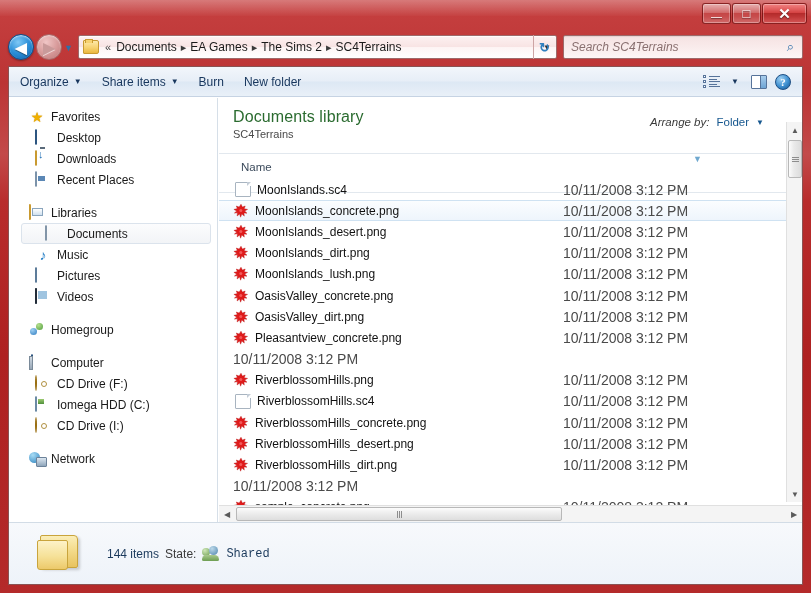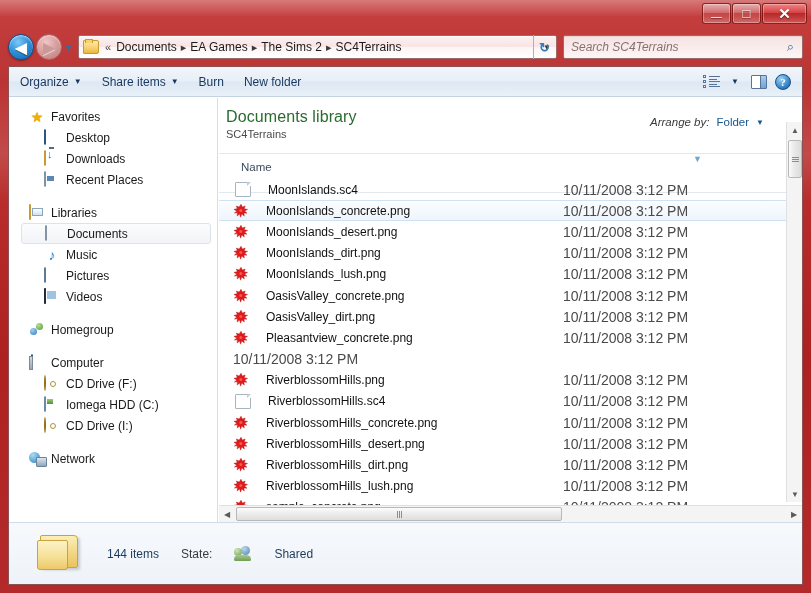--- a/index.html
+++ b/index.html
@@ -187,21 +187,21 @@
   #sidebar {
     position: absolute; left: 0; top: 31px; width: 209px; height: 455px;
     background: #ffffff; border-right: 1px solid #d6dfe8;
     overflow: hidden; padding-top: 8px;
   }
   .navitem {
     display: flex; align-items: center; height: 21px;
     font-size: 12px; color: #1a1a1a; padding-left: 20px; gap: 6px;
     white-space: nowrap;
   }
-  .navitem.child { padding-left: 35px; }
+  .navitem.child { padding-left: 26px; }
   .navitem.selected {
     background: linear-gradient(180deg, #fcfcfd 0%, #f2f4f7 100%);
     border: 1px solid #dbe3ec; border-radius: 3px;
     margin: 0 6px 0 12px; padding-left: 23px; height: 21px;
   }
   .navgap { height: 12px; }
   .nico { width: 16px; height: 16px; flex: 0 0 16px; position: relative; }
 
   
   .ic-star { color: #f0b000; font-size: 14px; line-height: 16px; text-align:center;
@@ -256,21 +256,21 @@
   .ic-network:before{ content:""; position:absolute; left:0; top:1px; width:11px; height:11px; border-radius:50%;
     background: radial-gradient(circle at 35% 28%, #a8dcf5, #2a80bd); }
   .ic-network:after{ content:""; position:absolute; left:7px; top:6px; width:9px; height:8px;
     background: linear-gradient(180deg,#dbe6f0,#8fa6bb); border:1px solid #6c829a; border-radius:1px; }
 
   
   #listpane {
     position: absolute; left: 210px; top: 31px; width: 583px; height: 455px;
     background: #ffffff; overflow: hidden;
   }
-  #libhead { padding: 10px 0 0 7px; height: 50px; position: relative; }
+  #libhead { padding: 10px 0 0 14px; height: 50px; position: relative; }
   #libtitle { font-size: 16px; color: #2a6b2f; font-weight: normal; letter-spacing: 0.1px; }
   #libsub { font-size: 11px; color: #4a4a4a; margin-top: 2px; }
   #arrangeby {
     position: absolute; right: 38px; top: 18px; display: flex; align-items: center; gap: 7px;
     font-size: 11.5px;
   }
   #arrangeby .lbl { color: #3a3a3a; font-style: italic; }
   #arrangeby .val { color: #16578f; }
   #arrangeby .caret { color: #16578f; font-size: 8px; }
 
@@ -293,21 +293,21 @@
     position: absolute; left: 0; top: 81px; width: 569px; height: 354px; overflow: hidden;
   }
   .row {
     position: relative; height: 21.2px; display: flex; align-items: center;
     font-size: 12px; color: #111; padding-left: 14px;
   }
   .row.selected {
     background: linear-gradient(180deg, #fbfdff 0%, #eef5fc 100%);
     border-top: 1px solid #cfe2f2; border-bottom: 1px solid #cfe2f2;
   }
-  .row .fname { width: 330px; display: flex; align-items: center; gap: 17px; white-space: nowrap; }
+  .row .fname { width: 330px; display: flex; align-items: center; gap: 6px; white-space: nowrap; }
   .row .fdate { color: #4a4a4a; font-size: 14px; white-space: nowrap; }
 
   
   .fico { width: 16px; height: 16px; flex: 0 0 16px; position: relative; }
   .fico.sc4 {
     width: 12px; height: 15px; margin-left: 2px; background: #fff;
     border: 1px solid #a8b4c0; border-radius: 1px;
   }
   .fico.sc4:after {
     content: ""; position: absolute; right: -1px; top: -1px;
@@ -370,40 +370,40 @@
     background: linear-gradient(180deg, #fbeeb8 0%, #f3d987 50%, #e8c35f 100%);
     border: 1px solid #c9a43c; border-radius: 2px 4px 2px 2px;
     box-shadow: 2px 2px 3px rgba(0,0,0,0.18);
   }
   #sb-folder .front {
     position: absolute; left: 0px; top: 6px; width: 31px; height: 30px;
     background: linear-gradient(180deg, #fdf2c8 0%, #f6e198 55%, #ecc96a 100%);
     border: 1px solid #c9a43c; border-radius: 2px 2px 3px 3px;
   }
   #sb-info {
-    margin-left: 24px; display: flex; align-items: center; gap: 22px; font-size: 12px;
+    margin-left: 24px; display: flex; align-items: center; gap: 6px; font-size: 12px;
   }
   #sb-count { color: #1b3a5c; }
   #sb-statelbl { color: #3a3a3a; }
   #sb-shareico {
     width: 18px; height: 15px; position: relative; display: inline-block;
   }
   #sb-shareico:before {
     content:""; position:absolute; left:0; top:2px; width:8px; height:8px; border-radius:50%;
     background: radial-gradient(circle at 35% 30%, #cfe7b8, #6d9e52);
   }
   #sb-shareico:after {
     content:""; position:absolute; left:7px; top:0px; width:9px; height:9px; border-radius:50%;
     background: radial-gradient(circle at 35% 30%, #bcd9ea, #4c84ad);
   }
   #sb-shareico i {
     position:absolute; left:0; bottom:0; width:17px; height:6px; border-radius: 6px 6px 2px 2px;
     background: linear-gradient(180deg,#a9c98e,#6d9e52);
   }
-  #sb-shared { color: #1b3a5c; }
+  #sb-shared { color: #1b3a5c; font-family: Liberation Mono, monospace; }
 </style>
 </head>
 <body>
 
 <div id="window">
 
   <div id="titlebar">
     <div class="wbtns">
       <div class="wbtn min">
         <span class="glyph">—</span>
@@ -734,29 +734,20 @@
                 <svg width="16" height="16" viewBox="0 0 16 16">
                   <path d="M8 1.2 L9.4 4.1 L12.2 3.0 L11.2 5.7 L14.6 6.4 L11.6 7.9 L14.0 10.2 L10.9 9.9 L11.3 13.1 L8.8 11.0 L7.6 14.2 L6.6 11.0 L4.1 13.0 L4.5 9.8 L1.4 10.1 L3.8 7.9 L0.9 6.4 L4.3 5.6 L3.3 3.0 L6.2 4.1 Z" fill="#e01b1b" stroke="#b50f0f" stroke-width="0.4"></path>
                   <circle cx="7.8" cy="7.6" r="1.5" fill="#f25a5a"></circle>
                 </svg>
               </span>
               <span>RiverblossomHills_dirt.png</span>
             </span>
             <span class="fdate">10/11/2008 3:12 PM</span>
           </div>
           <div class="row">
-            <span class="fname">
-              <span class="fico png">
-                <svg width="16" height="16" viewBox="0 0 16 16">
-                  <path d="M8 1.2 L9.4 4.1 L12.2 3.0 L11.2 5.7 L14.6 6.4 L11.6 7.9 L14.0 10.2 L10.9 9.9 L11.3 13.1 L8.8 11.0 L7.6 14.2 L6.6 11.0 L4.1 13.0 L4.5 9.8 L1.4 10.1 L3.8 7.9 L0.9 6.4 L4.3 5.6 L3.3 3.0 L6.2 4.1 Z" fill="#e01b1b" stroke="#b50f0f" stroke-width="0.4"></path>
-                  <circle cx="7.8" cy="7.6" r="1.5" fill="#f25a5a"></circle>
-                </svg>
-              </span>
-              <span>RiverblossomHills_lush.png</span>
-            </span>
             <span class="fdate">10/11/2008 3:12 PM</span>
           </div>
           <div class="row">
             <span class="fname">
               <span class="fico png">
                 <svg width="16" height="16" viewBox="0 0 16 16">
                   <path d="M8 1.2 L9.4 4.1 L12.2 3.0 L11.2 5.7 L14.6 6.4 L11.6 7.9 L14.0 10.2 L10.9 9.9 L11.3 13.1 L8.8 11.0 L7.6 14.2 L6.6 11.0 L4.1 13.0 L4.5 9.8 L1.4 10.1 L3.8 7.9 L0.9 6.4 L4.3 5.6 L3.3 3.0 L6.2 4.1 Z" fill="#e01b1b" stroke="#b50f0f" stroke-width="0.4"></path>
                   <circle cx="7.8" cy="7.6" r="1.5" fill="#f25a5a"></circle>
                 </svg>
               </span>

